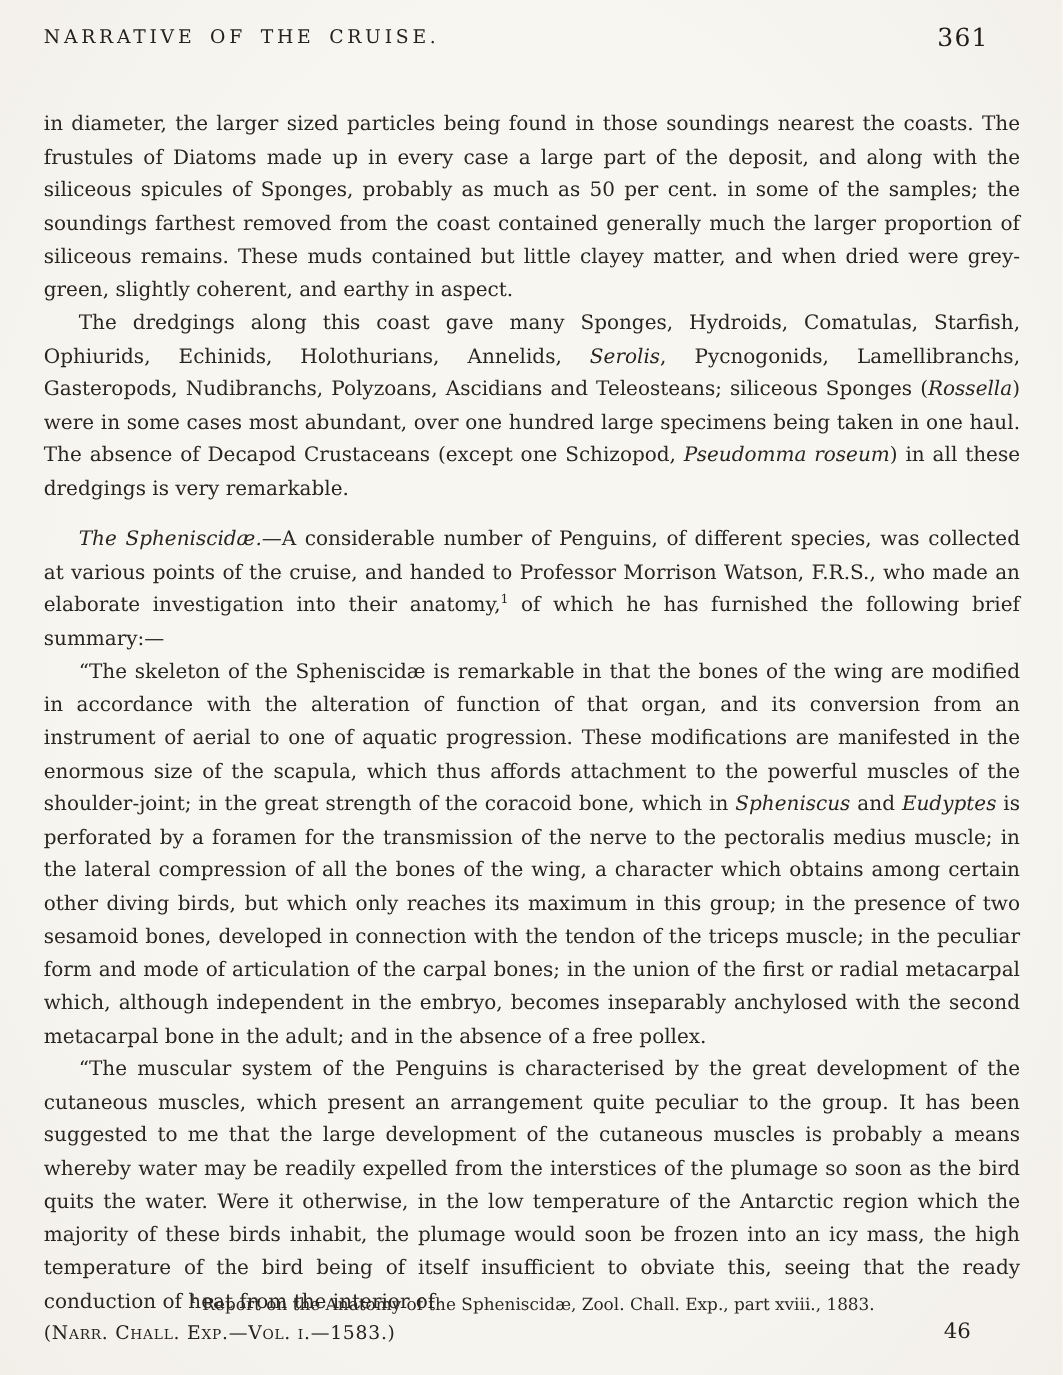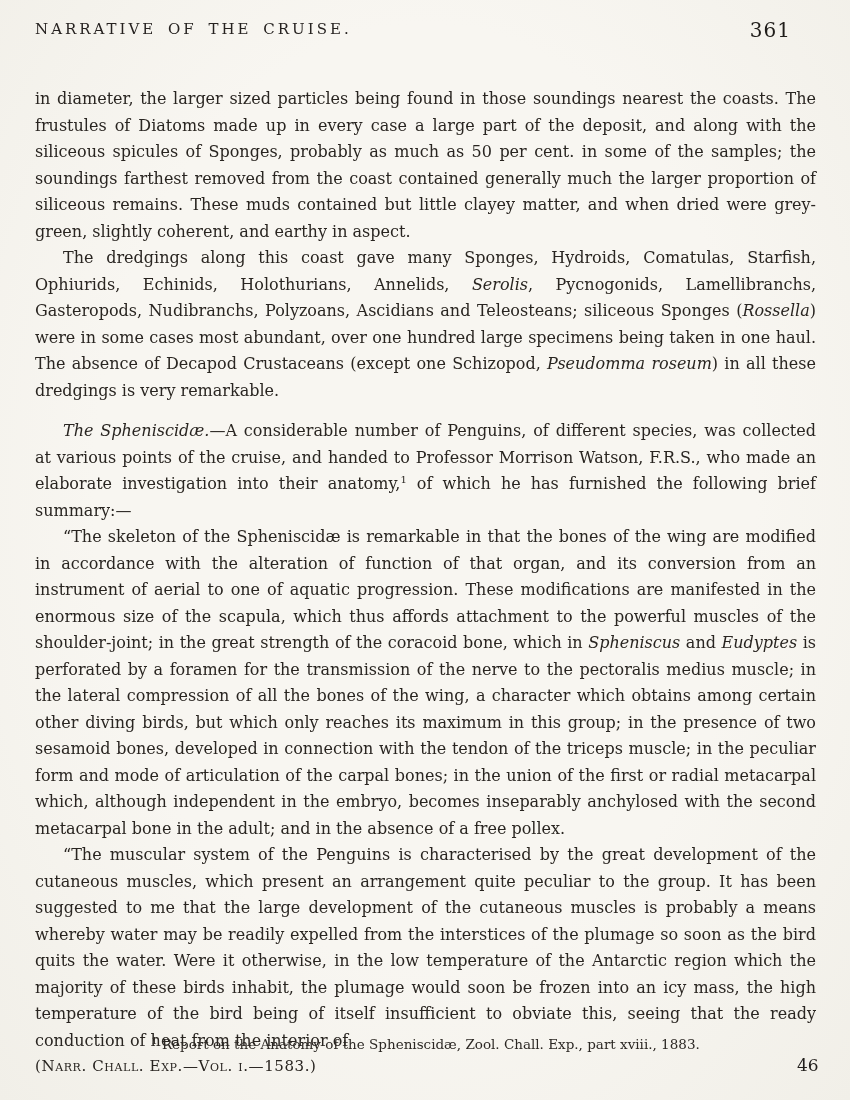--- a/index.html
+++ b/index.html
@@ -95,21 +95,20 @@
     font-size: 15px;
     letter-spacing: 0.6px;
     color: #27231f;
   }
   .signature-number {
     position: absolute;
     left: 720px;
     top: 2px;
     font-size: 17px;
     color: #221f1c;
-    margin-left: 42px;
   }
 </style>
 </head>
 <body>
 
 <div class="page">
 
   <div class="running-head-row">
     <div class="running-head">NARRATIVE OF THE CRUISE.</div>
     <div class="page-number">361</div>

